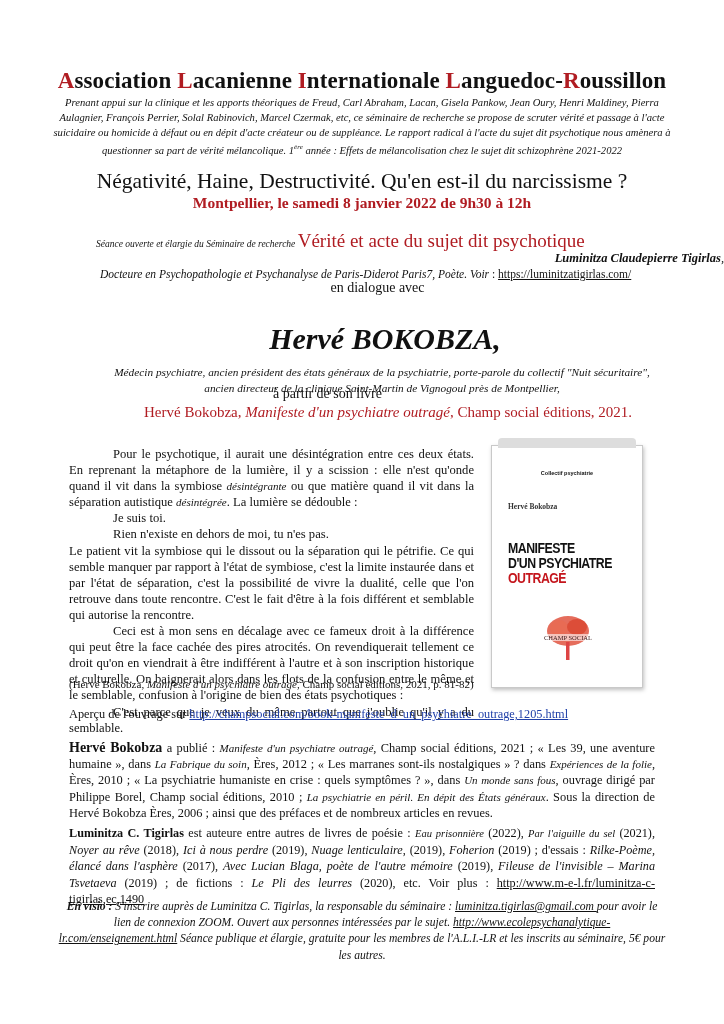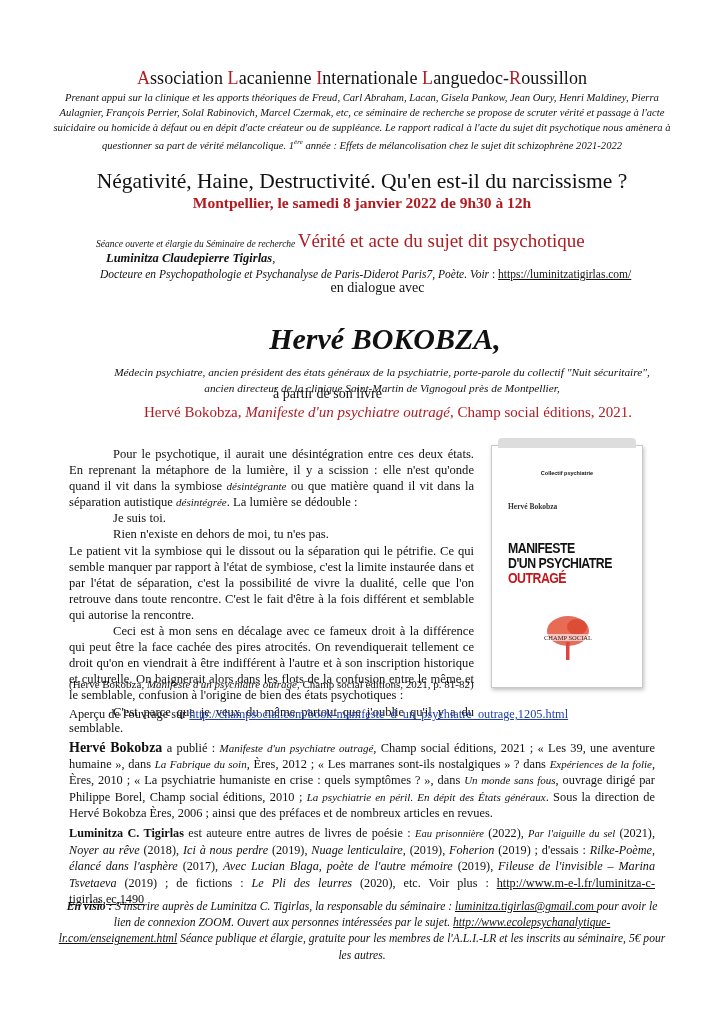--- a/index.html
+++ b/index.html
@@ -2,32 +2,32 @@
 <html><head>
   <meta charset="utf-8">
   <style>
     * { margin: 0; padding: 0; box-sizing: border-box; }
     html, body { width: 724px; height: 1024px; background: #ffffff; overflow: hidden; }
     body { font-family: "Liberation Serif", "DejaVu Serif", serif; color: #111; position: relative; }
     a, .link { color: #1f3fa8; text-decoration: underline; }
     .link-dark { color: #111; text-decoration: underline; }
 
     #header { position: absolute; top: 68px; left: 0; width: 724px; }
-    #assoc-title { font-size: 18px; font-weight: normal; text-align: center; letter-spacing: 0.1px; }
+    #assoc-title { font-size: 23px; font-weight: bold; text-align: center; letter-spacing: 0.1px; }
     #assoc-title .cap { color: #b01c22; }
     #intro { font-size: 10.6px; font-style: italic; text-align: center; line-height: 15px; margin: 1px auto 0; width: 640px; }
 
     #main-title { position: absolute; top: 169px; left: 0; width: 724px; text-align: center; font-size: 21.5px; }
     #date-line { position: absolute; top: 194px; left: 0; width: 724px; text-align: center; font-size: 15.5px; font-weight: bold; color: #b01c22; }
 
     #seance { position: absolute; top: 230px; left: 0; width: 724px; }
     #seance-line { text-align: left; padding-left: 96px; }
     #seance-line .small { font-size: 9.5px; font-style: italic; }
     #seance-line .big { font-size: 19px; color: #b01c22; }
-    #lct-name { text-align: left; font-size: 12.5px; font-weight: bold; font-style: italic; padding-left: 106px; margin-top: -1px; }
+    #lct-name { text-align: right; font-size: 12.5px; font-weight: bold; font-style: italic; padding-left: 106px; margin-top: -1px; }
     #lct-role1 { font-size: 11.5px; font-style: italic; padding-left: 225px; margin-top: 2px; }
     #lct-role2 { font-size: 11.5px; font-style: italic; padding-left: 100px; margin-top: 2px; }
     #dialogue { text-align: center; font-size: 14px; padding-left: 31px; margin-top: 0px; }
 
     #guest-name { position: absolute; top: 322px; left: 0; width: 724px; text-align: center; font-size: 30px; font-weight: bold; font-style: italic; padding-left: 46px; }
     #guest-desc { position: absolute; top: 364px; left: 0; width: 724px; text-align: center; font-size: 11.3px; font-style: italic; line-height: 16px; padding-left: 40px; }
     #from-book { position: absolute; top: 386px; left: 0; width: 605px; text-align: center; font-size: 14px; padding-left: 50px; }
     #book-ref { position: absolute; top: 404px; left: 0; width: 724px; text-align: center; font-size: 15px; color: #b01c22; padding-left: 52px; }
 
     #excerpt { position: absolute; top: 446px; left: 69px; width: 405px; font-size: 12.6px; line-height: 16.1px; text-align: justify; }

